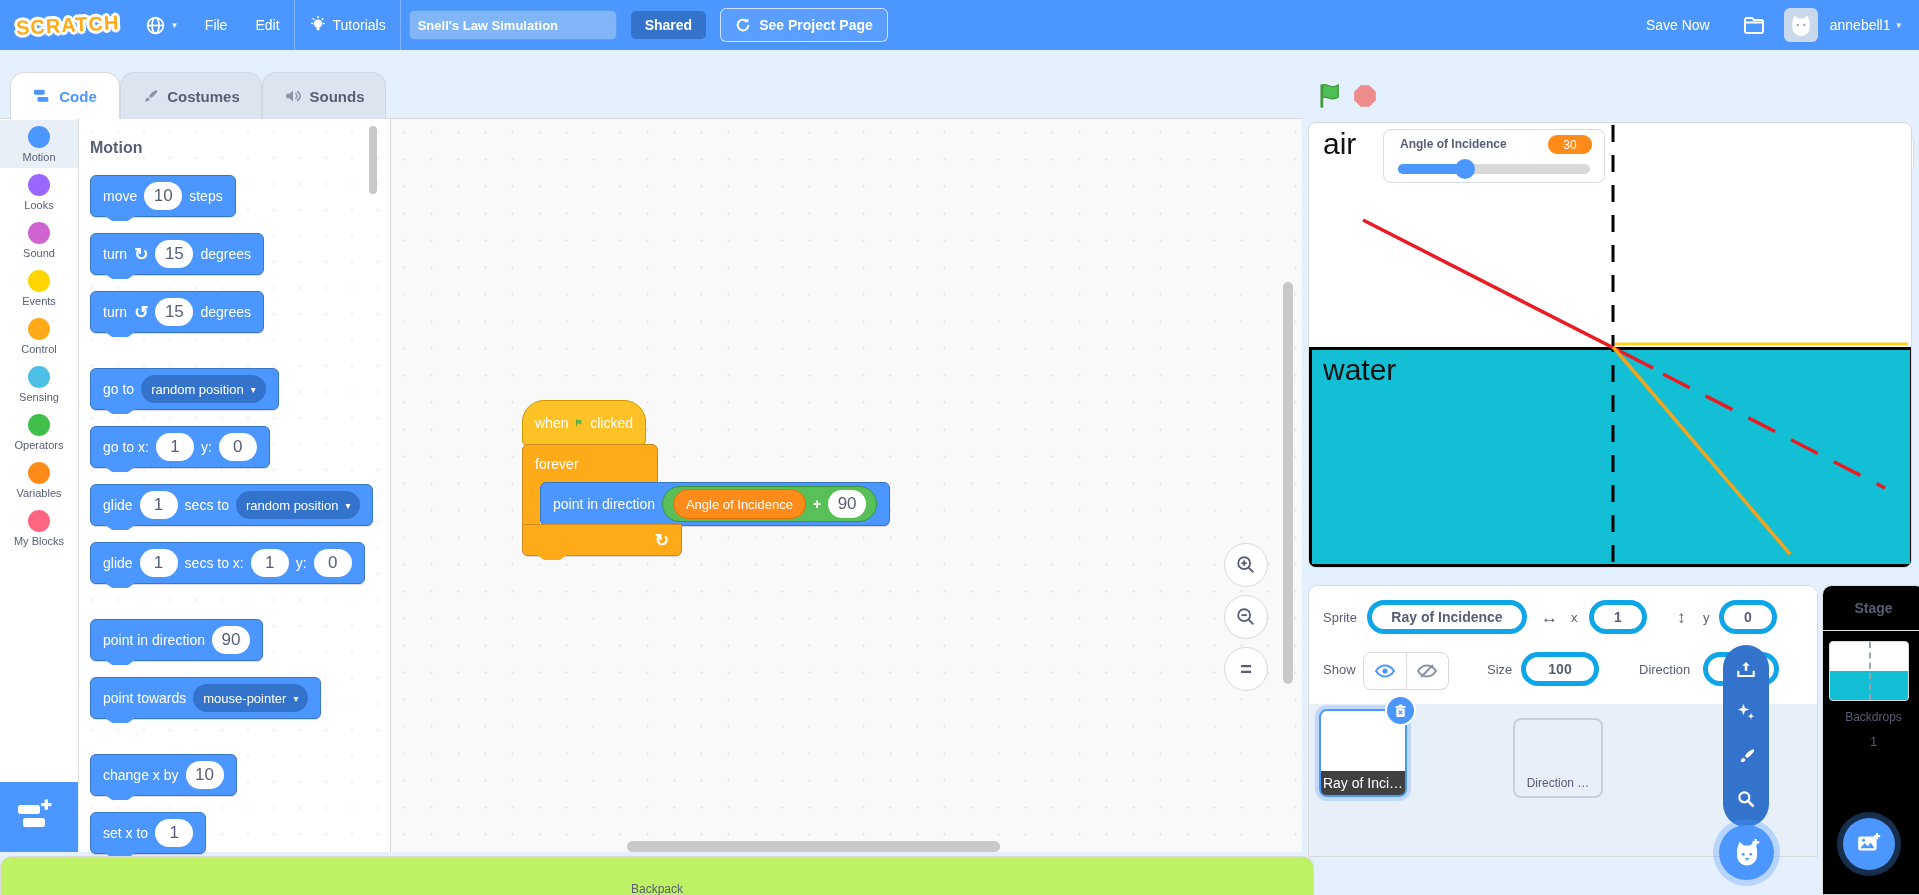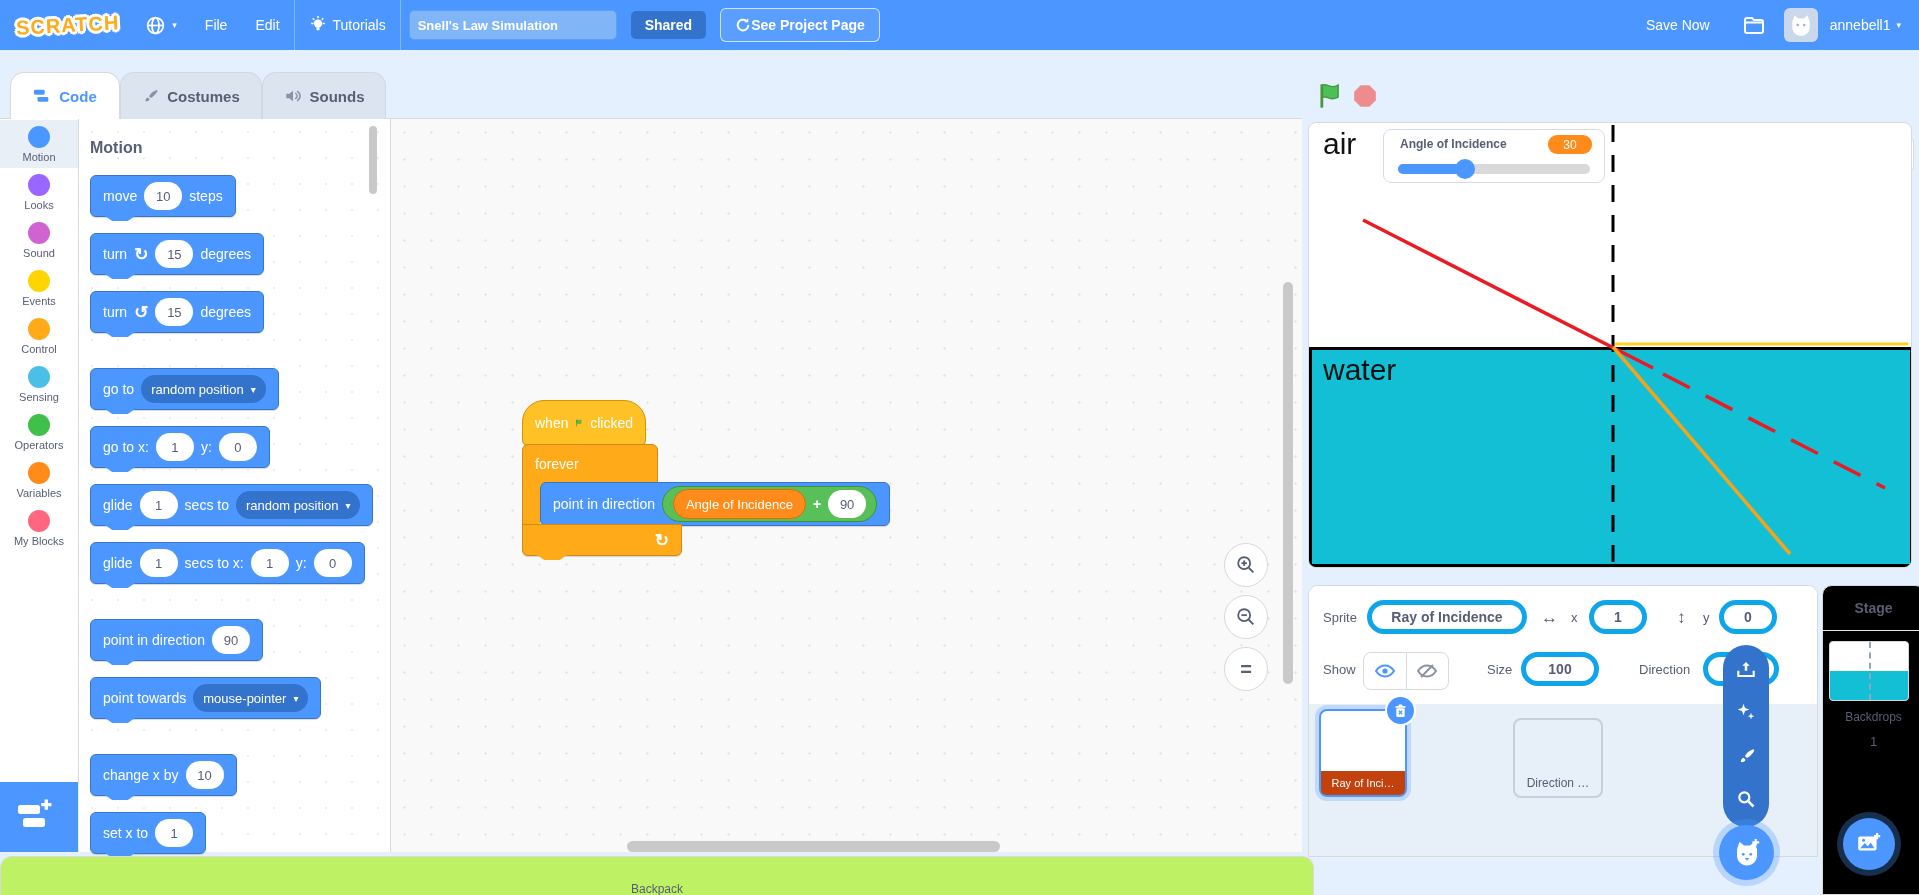--- a/index.html
+++ b/index.html
@@ -16,21 +16,21 @@
         cursor:pointer}
   .menu-item{padding:0 14px;height:50px;display:flex;align-items:center;gap:6px;cursor:pointer}
   .tb-sep{width:1px;height:50px;background:rgba(255,255,255,.3)}
   .title-input{width:190px;height:28px;background:#80B5F8;border:1px solid #5E9FF2;border-radius:5px;
                color:#fff;font-size:13px;font-weight:bold;padding:0 8px;margin:0 8px;outline:none;
                font-family:"Liberation Sans",sans-serif}
   .title-input::placeholder{color:#fff}
   .shared-btn{background:#3373CC;border-radius:5px;height:28px;display:flex;align-items:center;
               padding:0 14px;font-weight:bold;margin:0 6px;cursor:pointer}
   .project-page-btn{border:1px solid rgba(255,255,255,.7);background:rgba(255,255,255,.08);
-              border-radius:6px;height:32px;display:flex;align-items:center;
+              border-radius:6px;height:32px;display:flex;align-items:center;gap:8px;
               padding:0 14px;font-weight:bold;margin-left:8px;cursor:pointer}
   .tb-right{margin-left:auto;display:flex;align-items:center;gap:4px;margin-right:10px}
   .avatar{width:34px;height:34px;border-radius:6px;background:#C9D8EA;display:flex;align-items:center;
           justify-content:center;overflow:hidden;cursor:pointer}
   
   .tab{position:absolute;top:72px;height:46px;border-radius:14px 14px 0 0;display:flex;gap:8px;
        align-items:center;justify-content:center;font-size:15px;font-weight:bold;cursor:pointer;
        border:1px solid #D0D8E4;border-bottom:none;background:#DCE4F0;color:#575E75;z-index:6}
   .tab.active{background:#fff;color:#4C97FF;border-color:#D9D9D9;z-index:7}
   
@@ -49,21 +49,21 @@
   .canvas{position:absolute;left:391px;top:119px;width:911px;height:733px;background:#F9F9F9;
           background-image:radial-gradient(#E6E6E6 1.3px,transparent 1.4px);background-size:27px 27px;z-index:2}
   
   .blk{position:absolute;display:flex;align-items:center;gap:7px;height:40px;padding:0 12px;
        border-radius:6px;color:#fff;font-size:14px;font-weight:500;cursor:grab;white-space:nowrap;
        box-shadow:0 1px 1px rgba(0,0,0,.15)}
   .blk::after{content:"";position:absolute;left:14px;bottom:-5px;width:30px;height:5px;background:inherit;
        clip-path:polygon(0 0,100% 0,76% 100%,24% 100%)}
   .motion{background:#4C97FF;border:1px solid #3877C2}
   .bn{background:#fff;color:#575E75;border-radius:999px;height:20px;min-width:22px;padding:4px 8px;
-      display:inline-flex;align-items:center;justify-content:center;font-size:13px;cursor:text}
+      display:inline-flex;align-items:center;justify-content:center;font-size:17px;cursor:text}
   .bd{background:#3373CC;color:#fff;border-radius:999px;height:28px;padding:0 10px;display:inline-flex;
       align-items:center;gap:5px;font-size:13px;cursor:pointer}
   .bd .caret{font-size:10px;margin-left:2px}
   .bi{font-size:17px;font-weight:bold;line-height:1}
   .hat{background:#FFC226;border:1px solid #CC9900;border-radius:22px 22px 6px 6px;height:44px}
   .ctl{background:#FFAB19;border:1px solid #CF8B17}
   .greenop{background:#59C059;border:1px solid #389438;border-radius:999px;height:34px;display:inline-flex;
       align-items:center;gap:7px;padding:0 10px;color:#fff}
   .varpill{background:#FF8C1A;border:1px solid #DB6E00;border-radius:999px;height:28px;display:inline-flex;
       align-items:center;padding:0 12px;font-size:13px;color:#fff;cursor:grab}
@@ -96,22 +96,22 @@
                 border:1px solid #D9D9D9;border-radius:10px 10px 0 0;overflow:hidden;box-sizing:border-box}
   .sp-info{position:absolute;left:0;top:0;width:100%;height:118px;background:#fff;border-bottom:1px solid #D9D9D9;font-size:13px}
   .sp-label{position:absolute;color:#575E75}
   .pill{position:absolute;height:34px;border:5px solid #0ea5e9;border-radius:999px;background:#fff;
         display:flex;align-items:center;justify-content:center;font-size:14px;font-weight:bold;color:#575E75;
         box-sizing:border-box;cursor:text}
   .sp-list{position:absolute;left:0;top:118px;width:100%;height:192px;background:#E7EFF9}
   .sprite-card{position:absolute;border-radius:8px;cursor:pointer;box-sizing:border-box}
   .sprite-card.sel{background:#fff;border:2px solid #4C97FF;box-shadow:0 0 0 4px rgba(76,151,255,.25)}
   .sprite-card.unsel{border:2px solid #C6CFDB;color:#575E75}
-  .sprite-card .name-bar{position:absolute;left:0;bottom:0;width:100%;height:24px;background:#c2410c;color:#fff;
-        font-size:11px;display:flex;align-items:center;justify-content:center;border-radius:0 0 5px 5px;
+  .sprite-card .name-bar{position:absolute;left:0;bottom:0;width:100%;height:24px;background:#404040;color:#fff;
+        font-size:14px;display:flex;align-items:center;justify-content:center;border-radius:0 0 5px 5px;
         white-space:nowrap;overflow:hidden}
   .sprite-card .name-plain{position:absolute;left:0;bottom:6px;width:100%;text-align:center;font-size:12px;color:#575E75;white-space:nowrap;overflow:hidden}
   .trash-badge{position:absolute;width:27px;height:27px;border-radius:50%;background:#4C97FF;border:2px solid #fff;
         display:flex;align-items:center;justify-content:center;cursor:pointer;z-index:5}
   .add-rail{position:absolute;border-radius:23px;background:#3373CC;z-index:6}
   .rail-btn{position:absolute;left:0;width:46px;height:42px;display:flex;align-items:center;justify-content:center;cursor:pointer}
   .big-add{position:absolute;border-radius:50%;background:#4C97FF;box-shadow:0 0 0 6px rgba(76,151,255,.3);
         display:flex;align-items:center;justify-content:center;cursor:pointer;z-index:7}
   
   .stage-mini{position:absolute;left:1822px;top:585px;width:103px;height:310px;background:#000000;

